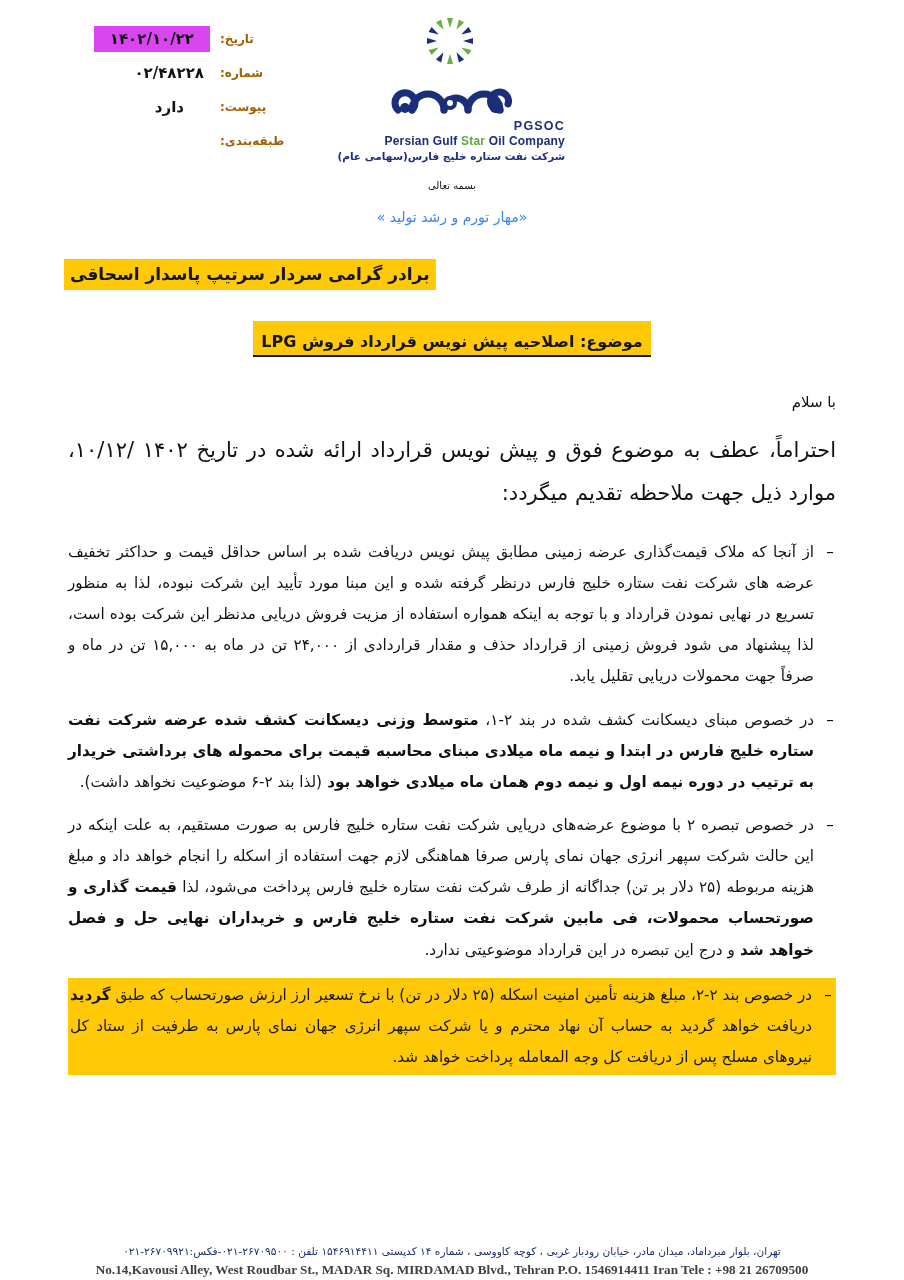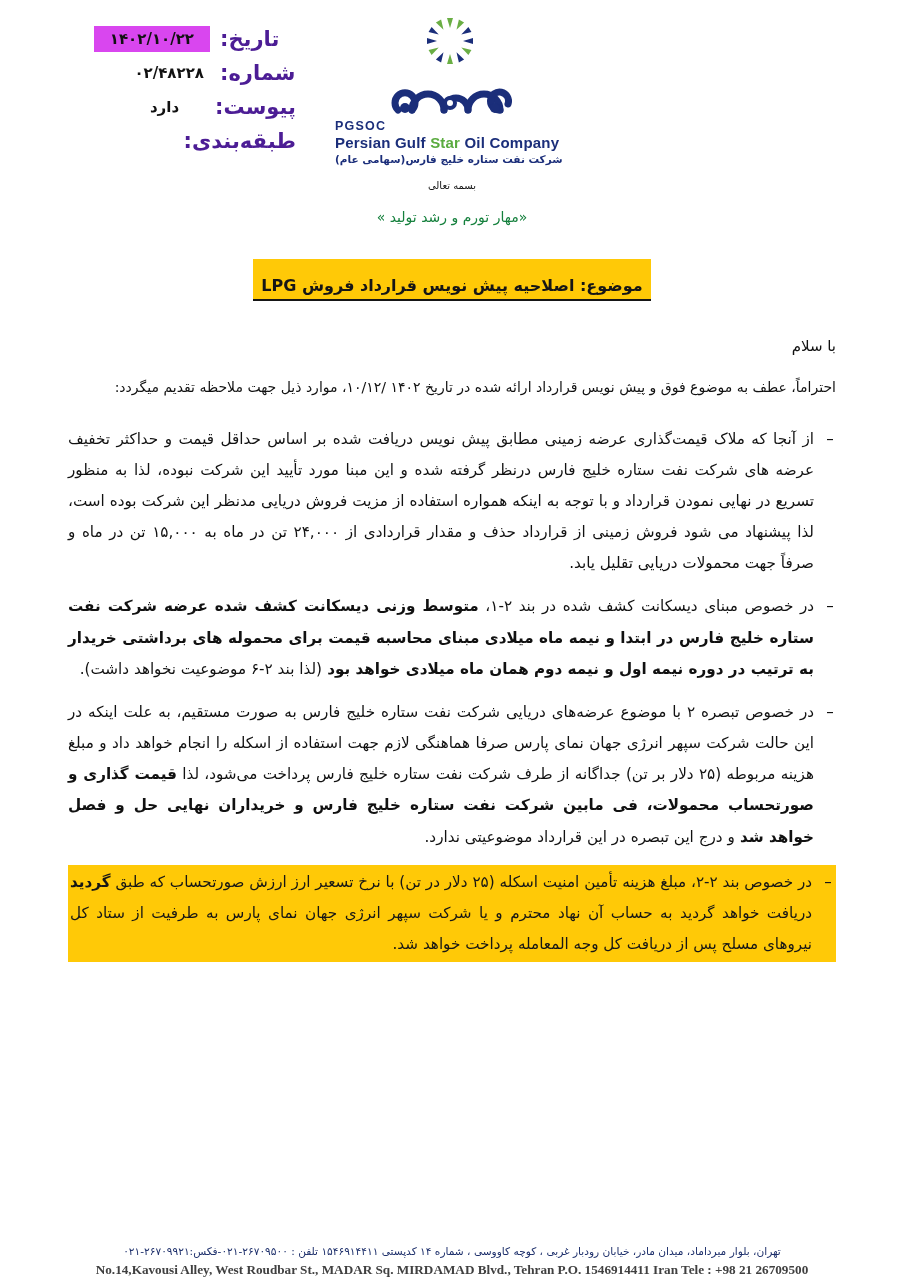--- a/index.html
+++ b/index.html
@@ -38,23 +38,23 @@
   .meta-row {
     display: flex;
     flex-direction: row;
     align-items: center;
     justify-content: flex-start;
     height: 34px;
     gap: 10px;
   }
   .meta-label {
     font-family: "DejaVu Sans", sans-serif;
-    font-size: 21px;
-    font-weight: bold;
-    color: #4c1d95;
+    font-size: 12px;
+    font-weight: bold;
+    color: #a16207;
     min-width: 76px;
     text-align: left;
     direction: rtl;
     letter-spacing: 0px;
   }
   .meta-value {
     font-family: "DejaVu Sans", sans-serif;
     font-size: 15px;
     font-weight: bold;
     color: #111;
@@ -69,35 +69,35 @@
   .meta-row.indent .meta-value { padding-right: 26px; }
 
   
   .logo-wrap {
     position: absolute;
     top: 14px;
     left: 0;
     right: 4px;
     margin: 0 auto;
     width: 230px;
-    text-align: left;
+    text-align: right;
   }
   .logo-star { display: block; margin: 0 auto; }
   .logo-mark { display: block; margin: 2px auto 0; }
   .logo-acronym {
     font-family: "Liberation Sans", sans-serif;
     font-size: 12.5px;
     font-weight: bold;
     color: #1B2E7A;
     letter-spacing: 1.2px;
     margin-top: 1px;
   }
   .logo-en {
     font-family: "Liberation Sans", sans-serif;
-    font-size: 15px;
+    font-size: 12px;
     font-weight: bold;
     color: #1B2E7A;
     letter-spacing: 0.2px;
     margin-top: 1px;
   }
   .logo-en .gold { color: #5aab3f; }
   .logo-fa {
     font-family: "DejaVu Sans", sans-serif;
     font-size: 10.5px;
     font-weight: bold;
@@ -113,21 +113,21 @@
   }
   .invocation .basmala {
     font-family: "DejaVu Sans", sans-serif;
     font-size: 10px;
     color: #111;
     direction: rtl;
   }
   .invocation .slogan {
     font-family: "DejaVu Sans", sans-serif;
     font-size: 14px;
-    color: #15803d;
+    color: #3b82f6;
     margin-top: 18px;
     direction: rtl;
     text-align: center;
   }
 
   
   .addressee {
     margin-top: 34px;
     text-align: left;
     direction: rtl;
@@ -152,41 +152,41 @@
     margin-top: 24px;
     text-align: center;
   }
   .subject {
     display: inline-block;
     background: #FFC907;
     font-family: "DejaVu Sans", sans-serif;
     font-weight: bold;
     font-size: 16px;
     color: #161616;
-    padding: 17px 8px 4px;
+    padding: 11px 8px 4px;
     border-bottom: 2px solid #161616;
     direction: rtl;
   }
 
   
   .body-wrap {
     margin-top: 36px;
     padding: 0 68px 0 68px;
     direction: rtl;
   }
   .greeting {
     text-align: right;
     font-family: "DejaVu Sans", sans-serif;
     font-size: 15px;
     color: #111;
     margin-bottom: 18px;
   }
   .intro {
     font-family: "DejaVu Sans", sans-serif;
-    font-size: 14px;
+    font-size: 21px;
     color: #111;
     line-height: 2.05;
     text-align: justify;
     text-align-last: right;
     margin-bottom: 22px;
   }
   .bullets { margin: 0; padding: 0; list-style: none; }
   .bullet {
     position: relative;
     display: flex;
@@ -314,20 +314,23 @@
       <div class="logo-fa">شرکت نفت ستاره خلیج فارس(سهامی عام)</div>
     </div>
   </div>
 
   <div class="invocation">
     <div class="basmala">بسمه تعالی</div>
     <div class="slogan">«مهار تورم و رشد تولید »</div>
   </div>
 
   <div class="addressee">
+    <div class="addressee-row">
+      <span class="addressee-line">برادر گرامی سردار سرتیپ پاسدار اسحاقی</span>
+    </div>
   </div>
 
   <div class="subject-wrap">
     <span class="subject">موضوع: اصلاحیه پیش نویس قرارداد فروش LPG</span>
   </div>
 
   <div class="body-wrap">
     <div class="greeting">با سلام</div>
     <div class="intro">احتراماً، عطف به موضوع فوق و پیش نویس قرارداد ارائه شده در تاریخ ۱۴۰۲ /۱۰/۱۲، موارد ذیل جهت ملاحظه تقدیم میگردد:</div>
     <div class="bullets" id="bullets-container">

